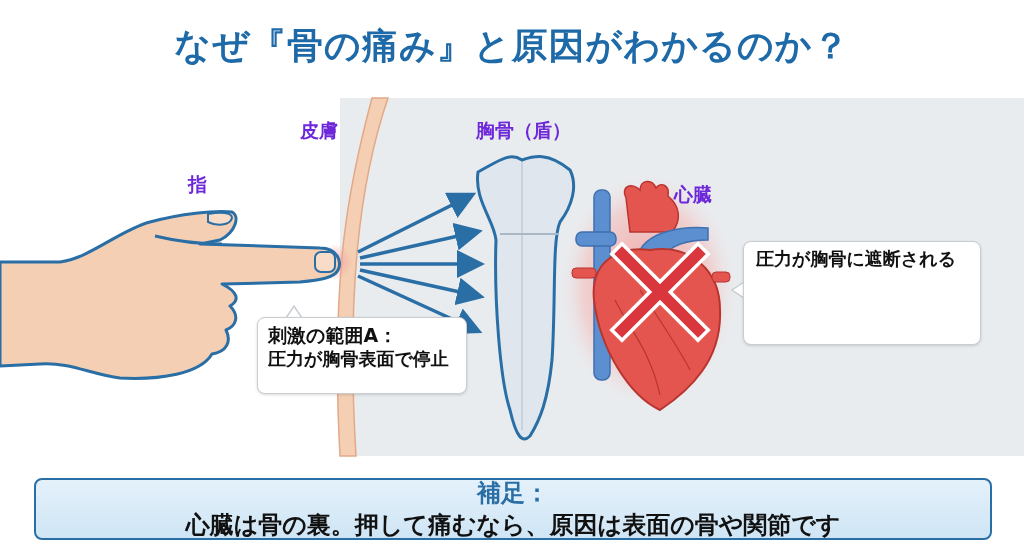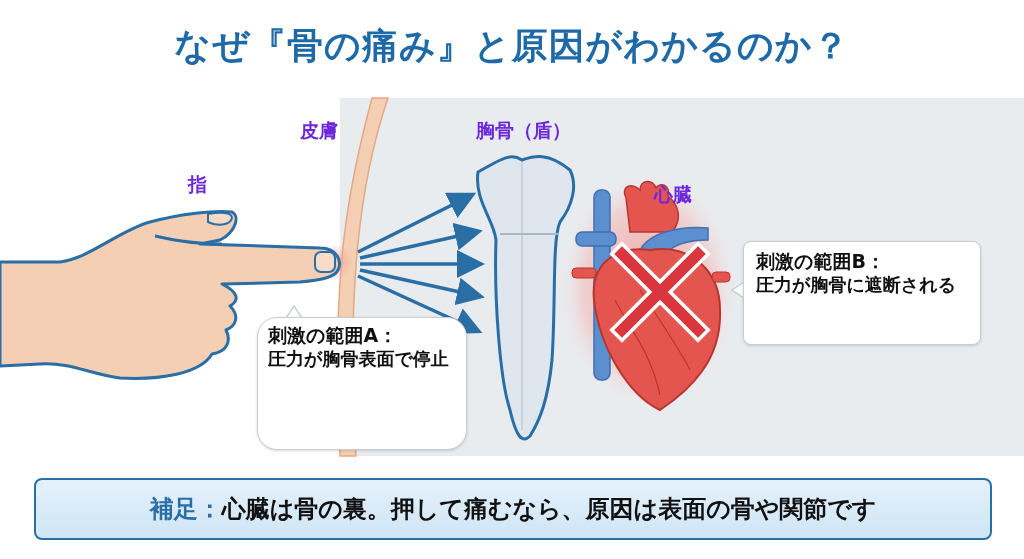--- a/index.html
+++ b/index.html
@@ -4,21 +4,21 @@
 <style>
   html, body { margin:0; padding:0; }
   body { width:1024px; height:559px; position:relative; overflow:hidden; background:#ffffff; font-family:"DejaVu Sans", sans-serif; }
   .title { position:absolute; top:22px; left:0; width:1024px; text-align:center; font-size:36px; font-weight:bold; color:#1e6aa8; letter-spacing:1px; }
   .panel { position:absolute; left:340px; top:98px; width:684px; height:358px; background:#e9ecef; }
   svg.art { position:absolute; left:0; top:0; }
   .lbl { position:absolute; font-size:19px; font-weight:bold; color:#6d28d9; }
   .bubble { position:absolute; background:#fff; border:1.5px solid #c9cdd2; border-radius:8px; box-shadow:0 1px 3px rgba(0,0,0,0.15); color:#111; }
   .bubble .l1, .bubble .l2 { font-size:19px; font-weight:bold; line-height:26px; }
   .bubble .l3 { font-size:18px; font-weight:bold; line-height:22px; }
-  .note { position:absolute; left:34px; top:478px; width:954px; height:58px; border:2.5px solid #2a6ea6; border-radius:8px; background:linear-gradient(#e4f1fb,#cfe5f5); display:flex; align-items:center; justify-content:center; font-size:24px; font-weight:bold; }
+  .note { position:absolute; left:34px; top:478px; width:954px; height:58px; border:2.5px solid #2a6ea6; border-radius:8px; background:linear-gradient(#e4f1fb,#cfe5f5); display:flex; align-items:center; justify-content:center; font-size:24px; font-weight:bold;flex-direction:column; }
   .note .k { color:#2a6ea6; }
   .note .t { color:#111; }
 </style>
 </head>
 <body>
 
 <div class="title">なぜ『骨の痛み』と原因がわかるのか？</div>
 
 <div class="panel"></div>
 
@@ -85,28 +85,27 @@
     <line x1="698" y1="254" x2="622" y2="330" stroke="#d9363e" stroke-width="11" stroke-linecap="square"></line>
   </g>
 
   <path d="M286,318 L294,306 L302,318 Z" fill="#fff" stroke="#c9cdd2" stroke-width="1.5"></path>
   <path d="M744,282 L732,290 L744,298 Z" fill="#fff" stroke="#c9cdd2" stroke-width="1.5"></path>
 </svg>
 
 <div class="lbl" style="left:188px;top:172px;">指</div>
 <div class="lbl" style="left:300px;top:118px;">皮膚</div>
 <div class="lbl" style="left:476px;top:118px;">胸骨（盾）</div>
-<div class="lbl" style="left:654px;top:182px;">心臓</div>
+<div class="lbl" style="left:674px;top:182px;">心臓</div>
 
-<div class="bubble" style="left:257px;top:317px;width:210px;height:133px;padding:4px 10px;box-sizing:border-box;border-radius:20px;">
+<div class="bubble" style="left:257px;top:317px;width:210px;height:77px;padding:4px 10px;box-sizing:border-box;">
   <div class="l1">刺激の範囲A：</div>
   <div class="l3">圧力が胸骨表面で停止</div>
 </div>
 
 <div class="bubble" style="left:743px;top:241px;width:238px;height:104px;padding:6px 12px;box-sizing:border-box;">
-  <div class="l1">刺激の範囲B：</div>
   <div class="l3">圧力が胸骨に遮断される</div>
 </div>
 
 <div class="note">
   <span class="k">補足：</span>
   <span class="t">心臓は骨の裏。押して痛むなら、原因は表面の骨や関節です</span>
 </div>
 
 </body></html>

